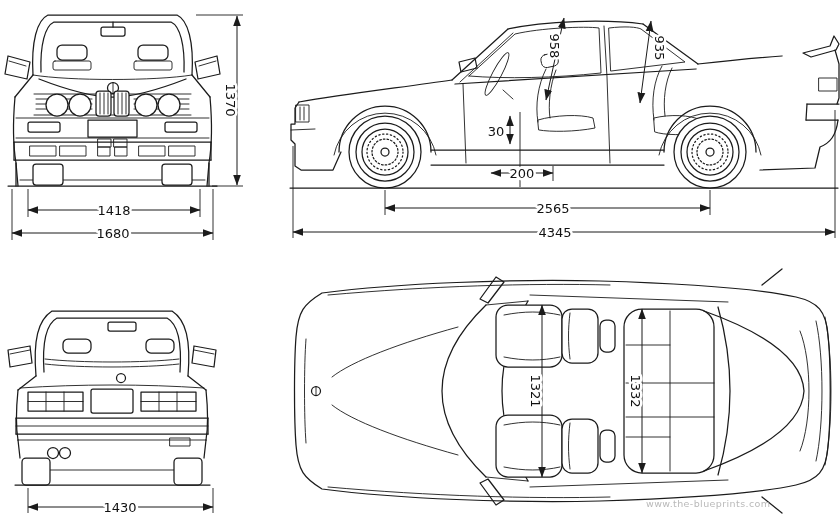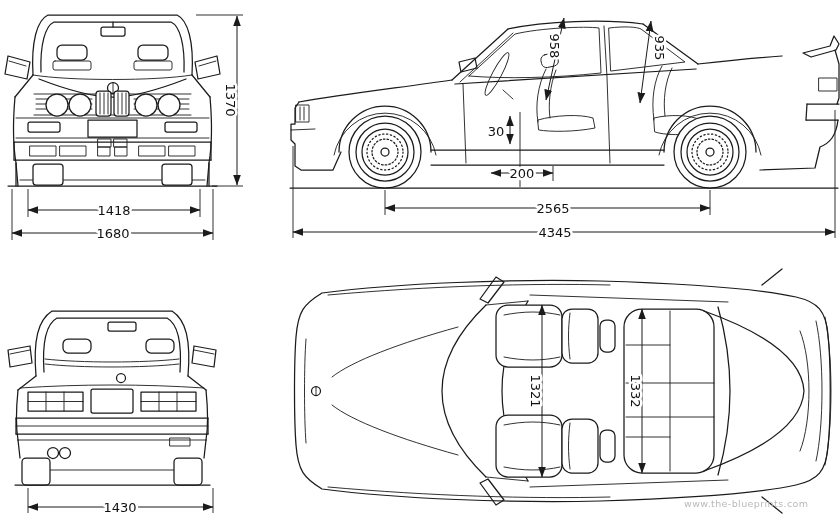--- a/index.html
+++ b/index.html
@@ -9,21 +9,21 @@
   svg{display:block;}
   .car path,.car line,.car rect,.car circle,.car ellipse,.car polyline{
       fill:none;stroke:#1b1b1b;stroke-width:1.25;stroke-linecap:round;stroke-linejoin:round;}
   .car .wfill{fill:#ffffff;}
   .car .thin{stroke-width:0.9;}
   .dims line,.dims path{stroke:#1b1b1b;stroke-width:1;fill:none;}
   .dims .ext{stroke-width:0.9;}
   .dimtext{font:13px "DejaVu Sans","Liberation Sans",sans-serif;fill:#111;
       text-anchor:middle;paint-order:stroke;stroke:#ffffff;stroke-width:5px;stroke-linejoin:round;}
   .spoke1{fill:none;stroke:#1b1b1b;}
-  #watermark{position:absolute;left:684px;top:498px;width:150px;font-size:9.5px;
+  #watermark{position:absolute;left:646px;top:498px;width:150px;font-size:9.5px;
       color:#b9b9b9;letter-spacing:0.4px;}
 </style>
 </head>
 <body>
 
 <svg class="view" style="left:0;top:0" width="255" height="250" viewBox="0 0 255 250">
   <defs>
     <marker id="m-f" viewBox="0 0 10 10" refX="9.5" refY="5" markerWidth="11" markerHeight="11" orient="auto-start-reverse">
       <path d="M0,1.4 L10,5 L0,8.6 Z" fill="#1b1b1b"></path>
     </marker>

